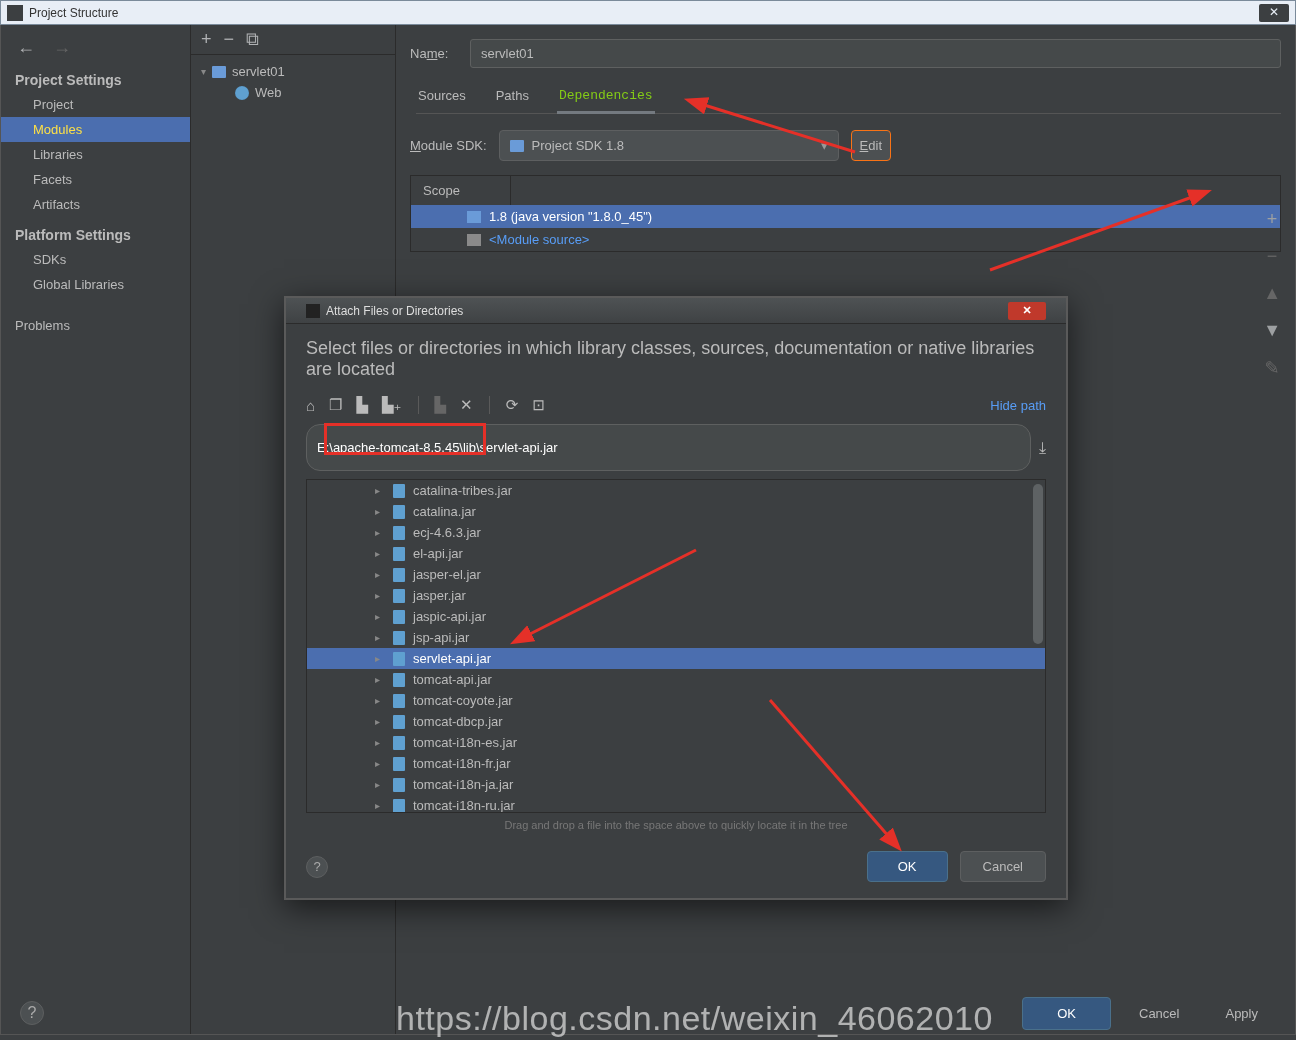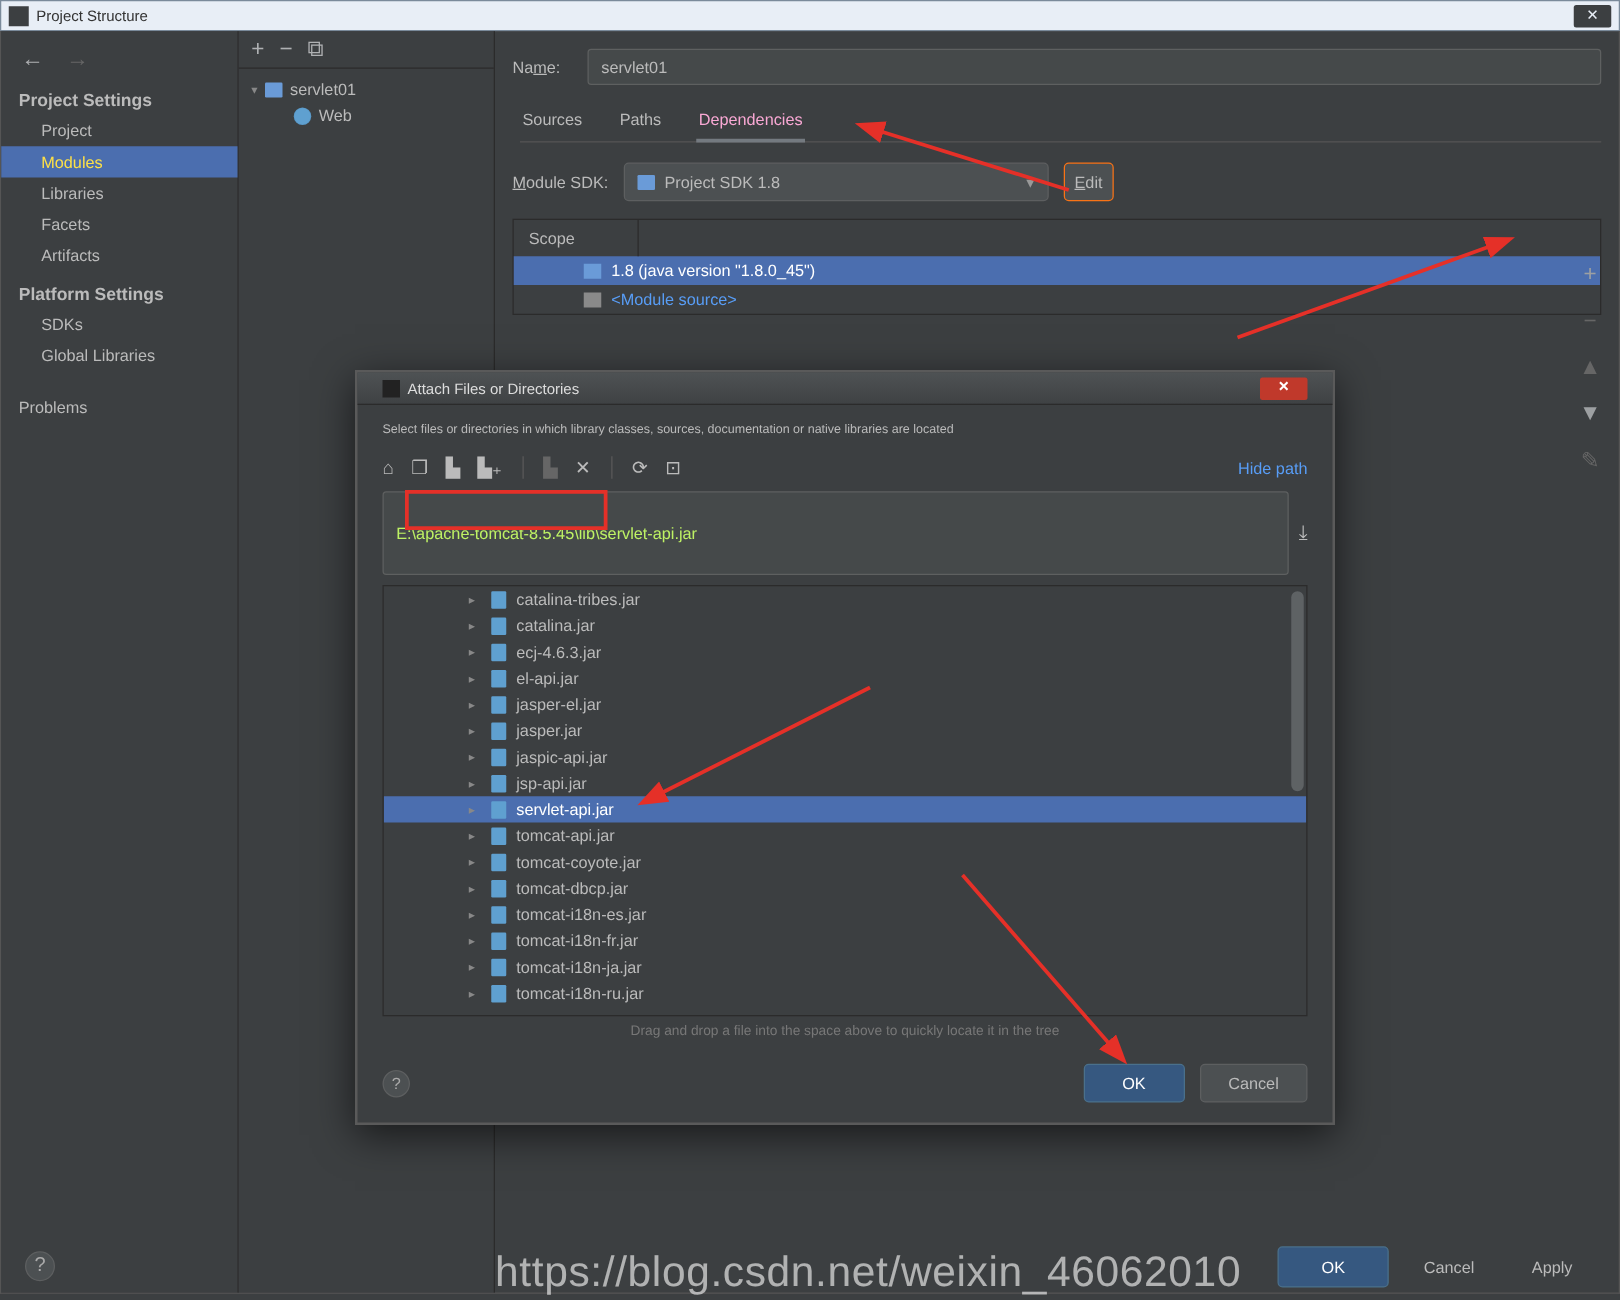--- a/index.html
+++ b/index.html
@@ -34,21 +34,21 @@
 
   
   .main { flex: 1; padding: 14px 14px 0; position: relative; }
   .row { display: flex; align-items: center; margin-bottom: 14px; }
   .lbl { width: 60px; font-size: 13px; }
   .lbl u { text-decoration: underline; }
   .name-input { flex: 1; background: #45494a; border: 1px solid #5e6060; color: #bbb; padding: 6px 10px; font-size: 13px; border-radius: 3px; }
   
   .tabs { display: flex; gap: 26px; border-bottom: 1px solid #555; margin-left: 6px; }
   .tab { padding: 6px 2px 10px; font-size: 13px; cursor: pointer; position: relative; }
-  .tab.active { color: #f9a8d4; }
+  .tab.active { color: #84cc16; font-family: Liberation Mono, monospace; }
   .tab.active::after { content: ""; position: absolute; left: 0; right: 0; bottom: -1px; height: 3px; background: #747a80; }
 
   .sdk-row { display: flex; align-items: center; gap: 12px; margin: 16px 0 14px; }
   .sdk-row .lbl2 { font-size: 13px; }
   .sdk-select { width: 340px; background: #4c5052; border: 1px solid #5d5f60; border-radius: 4px; padding: 7px 10px; display: flex; align-items: center; gap: 8px; font-size: 13px; }
   .sdk-select .arr { margin-left: auto; color: #999; }
   .btn { background: #4c5052; border: 1px solid #f97316; border-radius: 4px; padding: 7px 8px; color: #bbb; font-size: 13px; cursor: pointer; }
 
   .dep-table { border: 1px solid #2b2b2b; background: #3c3f41; }
   .dep-head { display: flex; }
@@ -62,26 +62,26 @@
   .dep-body .dr.selected .txt { color: #fff; }
 
   .right-tools { position: absolute; right: 14px; top: 184px; display: flex; flex-direction: column; gap: 16px; color: #9da0a2; font-size: 18px; align-items: center; }
 
   
   .modal { position: absolute; left: 284px; top: 296px; width: 784px; height: 604px; background: #3c3f41; border: 2px solid #5a5a5a; box-shadow: 0 8px 30px rgba(0,0,0,.6); display: flex; flex-direction: column; }
   .modal .m-title { background: linear-gradient(#4e5254,#3f4244); height: 26px; display: flex; align-items: center; padding: 0 20px; font-size: 12px; color: #ddd; border-bottom: 1px solid #2b2b2b; }
   .modal .m-title .ico { width: 14px; height: 14px; background: #222; margin-right: 6px; }
   .modal .m-title .spacer { flex: 1; }
   .modal .m-title .mclose { width: 38px; height: 18px; background: #c0392b; border-radius: 2px; color: #fff; text-align: center; line-height: 16px; font-size: 11px; font-weight:bold; }
-  .modal .m-sub { padding: 14px 20px 10px; font-size: 10px; color: #bbb; }
+  .modal .m-sub { padding: 14px 20px 10px; font-size: 18px; color: #bbb; }
   .modal .m-tools { display: flex; align-items: center; gap: 14px; padding: 6px 20px 10px; color: #bbb; font-size: 15px; }
   .modal .m-tools .sep { width: 1px; height: 18px; background: #5a5a5a; margin: 0 2px; }
   .modal .m-tools .hide { margin-left: auto; color: #589df6; font-size: 13px; }
   .modal .m-path { margin: 0 20px 8px; position: relative; display: flex; align-items: center; gap: 8px; }
-  .modal .m-path input { flex: 1; background: #45494a; border: 1px solid #5e6060; color: #bef264; padding: 25px 10px; font-size: 13px; border-radius: 3px; }
+  .modal .m-path input { flex: 1; background: #45494a; border: 1px solid #5e6060; color: #ffffff; padding: 15px 10px; font-size: 13px; border-radius: 14px; }
   .modal .m-path .hl { position: absolute; left: 18px; top: -1px; width: 162px; height: 32px; border: 3px solid #e53028; pointer-events: none; }
   .modal .m-path .dl { color: #bbb; font-size: 16px; }
   
   .m-list { flex: 1; margin: 0 20px; background: #3c3f41; border: 1px solid #2b2b2b; overflow: hidden; position: relative; }
   .m-list .row-item { display: flex; align-items: center; gap: 8px; padding: 3px 0 3px 68px; font-size: 13px; }
   .m-list .row-item.sel { background: #4b6eaf; color: #fff; }
   .m-list .row-item .chv { color: #888; font-size: 10px; width: 10px; }
   .m-list .row-item .jic { width: 12px; height: 14px; background: #5fa0d0; display: inline-block; border-radius: 1px; }
   .m-list .scrollbar-v { position: absolute; right: 2px; top: 4px; width: 10px; height: 160px; background: #5e6264; border-radius: 5px; }
   .m-hint { text-align: center; font-size: 11px; color: #777; padding: 6px 0 10px; }

